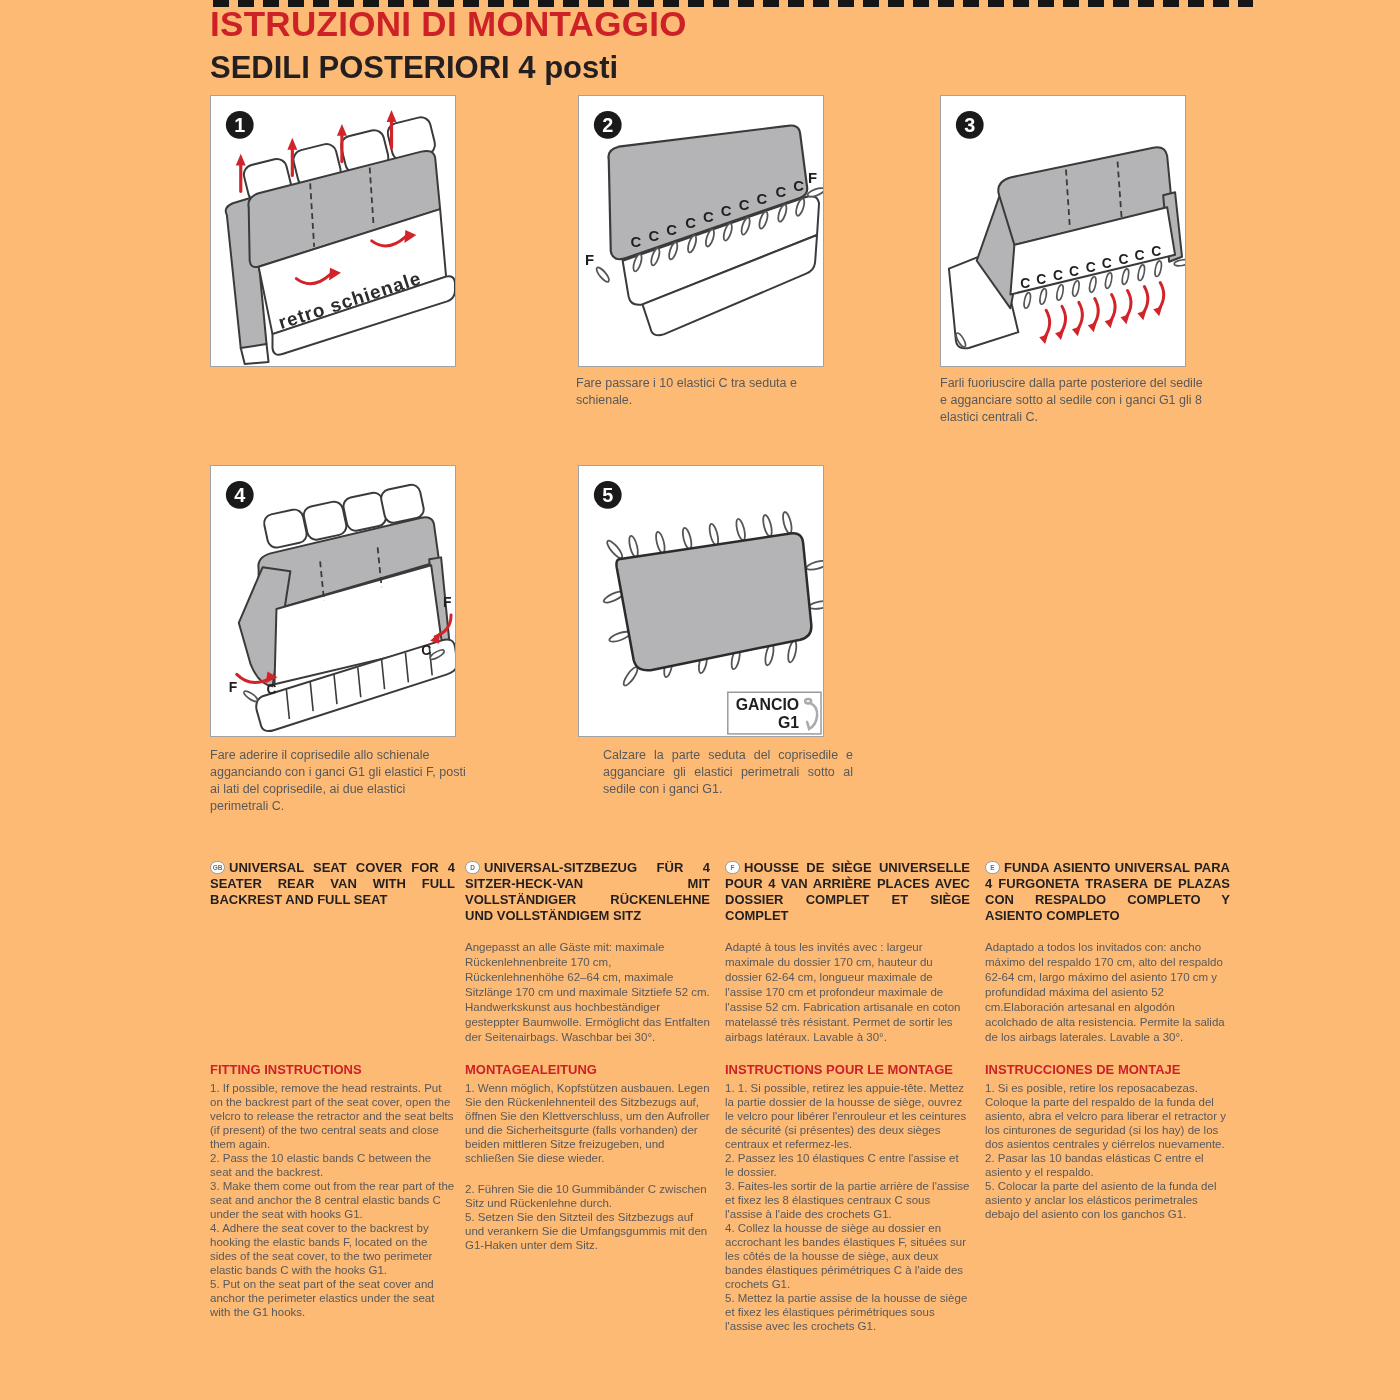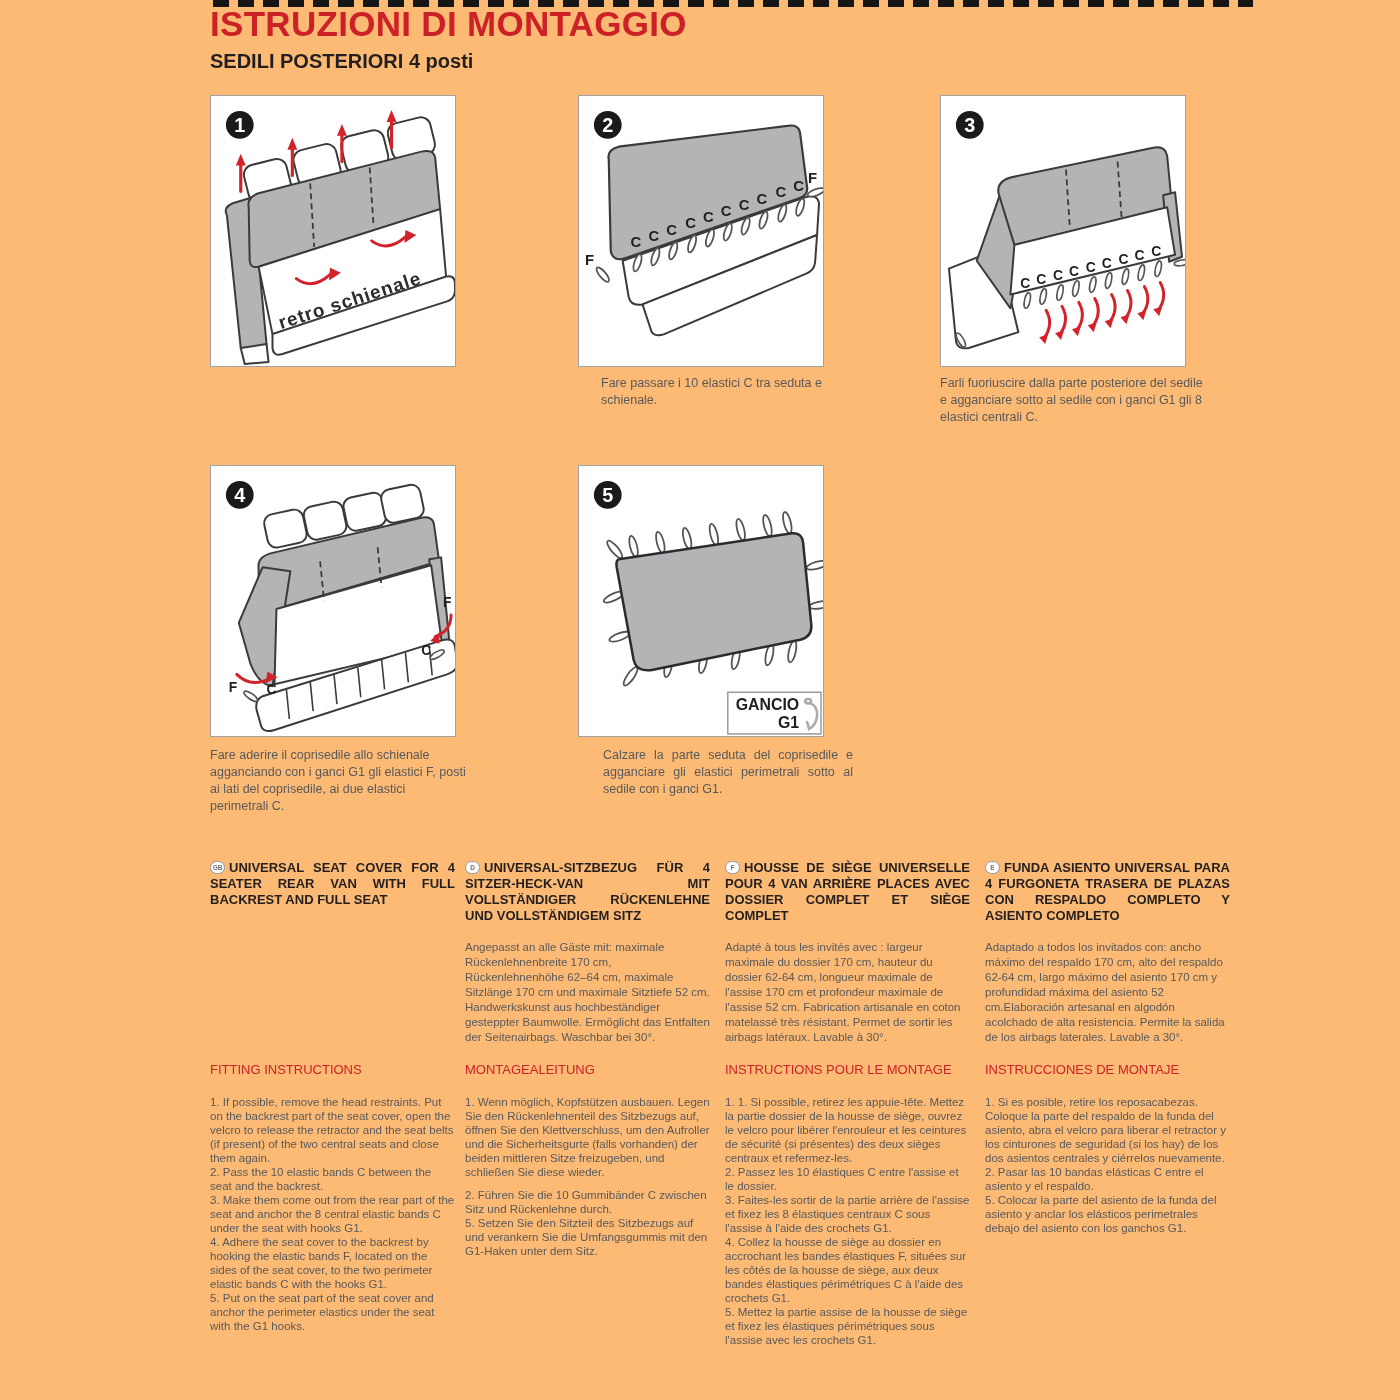--- a/index.html
+++ b/index.html
@@ -1,36 +1,36 @@
 <!DOCTYPE html>
 <html><head>
 <meta charset="utf-8">
 <style>
   html,body{margin:0;padding:0;background:#fff;}
   .page{position:relative;width:1400px;height:1400px;background:#fdba74;overflow:hidden;
         font-family:"Liberation Sans",sans-serif;color:#1d1d1f;padding-left:28px;}
   .artifact{position:absolute;top:0;height:7px;
         background:repeating-linear-gradient(90deg,#161616 0 16px,rgba(0,0,0,0) 16px 25px);}
   .title{position:absolute;left:210px;top:4px;font-size:35px;font-weight:bold;color:#cc2127;letter-spacing:.3px;}
-  .subtitle{position:absolute;left:210px;top:50px;font-size:20px;font-weight:bold;color:#231f20;}
+  .subtitle{position:absolute;left:210px;top:50px;font-size:31px;font-weight:bold;color:#231f20;}
   .panel{position:absolute;width:246px;height:272px;border:1px solid #a2a2a4;background:#fff;box-sizing:border-box;}
   .panel svg{display:block;width:100%;height:100%;}
   svg text{font-family:"Liberation Sans",sans-serif;}
   .caption{position:absolute;width:256px;font-size:12.5px;line-height:17px;color:#58595b;}
   .caption.justify{text-align:justify;}
   .col-top{position:absolute;top:860px;width:245px;}
   .col-instr{position:absolute;top:1062px;width:245px;}
   .col-title{font-size:13px;line-height:16px;font-weight:bold;color:#231f20;text-align:justify;height:80px;}
   .lang-badge{display:inline-block;min-width:11px;height:11px;padding:0 1px;border:1px solid #97999b;
         border-radius:8px;font-size:6.5px;line-height:11px;text-align:center;color:#6d6e71;
         font-weight:bold;vertical-align:2px;margin-right:4px;background:#fff;}
   .col-desc{font-size:11.5px;line-height:15px;color:#58595b;}
-  .instr-title{margin:0 0 18px 0;font-size:13px;font-weight:normal;color:#cc2127;}
+  .instr-title{margin:0 0 4px 0;font-size:13px;font-weight:bold;color:#cc2127;}
   .instr p{margin:0;font-size:11.5px;line-height:14px;color:#58595b;}
-  .instr p.gap{margin-bottom:9px;}
+  .instr p.gap{margin-bottom:17px;}
 </style>
 </head>
 <body>
 
 <div class="page">
 
   <div class="artifact" style="left:213px;width:1040px;"></div>
 
   <div class="title">ISTRUZIONI DI MONTAGGIO</div>
   <div class="subtitle">SEDILI POSTERIORI 4 posti</div>
@@ -273,21 +273,21 @@
           <path d="M233 239 q8 3 7 13 q-1 9 -8 13 l-2 -7"></path>
         </g>
       </g>
       <g>
         <circle cx="29" cy="29" r="14" fill="#1a1a1a"></circle>
         <text x="29" y="36" text-anchor="middle" font-size="20" font-weight="bold" fill="#fff">5</text>
       </g>
     </svg>
   </div>
 
-  <div class="caption" style="left:601px;top:375px;">Fare passare i 10 elastici C tra seduta e schienale.</div>
+  <div class="caption" style="left:576px;top:375px;">Fare passare i 10 elastici C tra seduta e schienale.</div>
   <div class="caption" style="left:940px;top:375px;width:266px;">Farli fuoriuscire dalla parte posteriore del sedile e agganciare sotto al sedile con i ganci G1 gli 8 elastici centrali C.</div>
   <div class="caption" style="left:210px;top:747px;">Fare aderire il coprisedile allo schienale agganciando con i ganci G1 gli elastici F, posti ai lati del coprisedile, ai due elastici perimetrali C.</div>
   <div class="caption justify" style="left:578px;top:747px;width:250px;margin-left:25px;">Calzare la parte seduta del coprisedile e agganciare gli elastici perimetrali sotto al sedile con i ganci G1.</div>
 
   <div class="col-top" style="left:210px;">
     <div class="col-title">
       <span class="lang-badge">GB</span><span>UNIVERSAL SEAT COVER FOR 4 SEATER REAR VAN WITH FULL BACKREST AND FULL SEAT</span>
     </div>
   </div>
   <div class="col-top" style="left:465px;">

